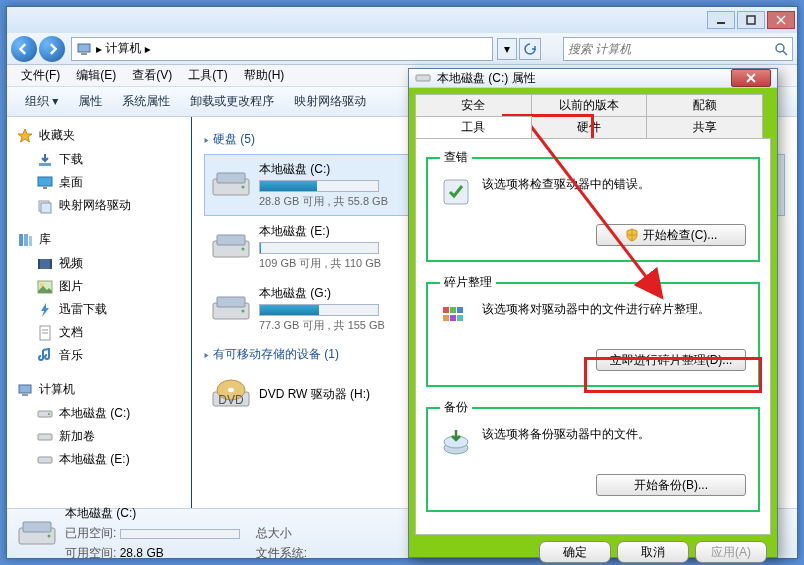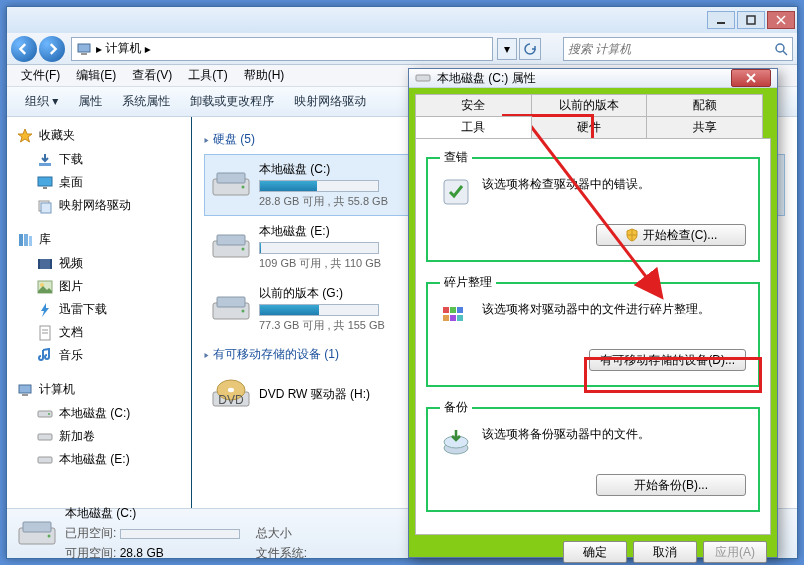--- a/index.html
+++ b/index.html
@@ -79,21 +79,21 @@
 fieldset{border:2px solid #22c55e;padding:10px 12px 14px 12px;margin-bottom:12px}
 legend{padding:0 4px}
 .sect{display:flex;align-items:flex-start;gap:10px}
 .sect .sico2{width:32px;height:32px;flex:none}
 .sect .txt{flex:1}
 .btnrow{text-align:right;margin-top:16px}
 .wbtn{min-width:150px;height:22px;background:linear-gradient(#fdfdfd,#e4e4e4);border:1px solid #8a8a8a;border-radius:3px;cursor:pointer;padding:0 10px;display:inline-flex;align-items:center;justify-content:center;gap:4px}
 .redbox2{position:absolute;border:3px solid #e02020;pointer-events:none}
 
 .dlgbtns{height:36px;display:flex;align-items:center;justify-content:flex-end;padding:0 10px;gap:6px}
-.dlgbtns button{width:64px;height:22px;background:linear-gradient(#fdfdfd,#e4e4e4);border:1px solid #8a8a8a;border-radius:2px;cursor:pointer}
+.dlgbtns button{width:72px;height:22px;background:linear-gradient(#fdfdfd,#e4e4e4);border:1px solid #8a8a8a;border-radius:7px;cursor:pointer}
 .dlgbtns button[disabled]{color:#999}
 
 
 .arrow{position:absolute;pointer-events:none}
 
 
 .star{color:#f5b82e}
 </style>
 </head>
 <body>
@@ -321,21 +321,21 @@
           </div>
           <div class="drive">
             <div class="dico">
               <svg width="40" height="32" viewBox="0 0 40 32">
                 <rect x="2" y="10" width="36" height="16" rx="2" fill="#d8dce0" stroke="#999"></rect>
                 <rect x="6" y="4" width="28" height="10" rx="1" fill="#b8c8d8" stroke="#8898a8"></rect>
                 <circle cx="32" cy="18" r="1.5" fill="#5aaa5a"></circle>
               </svg>
             </div>
             <div class="dinfo">
-              <span>以前的版本 (G:)</span>
+              <span>本地磁盘 (G:)</span>
               <div class="bar">
                 <div class="fill" style="width:50%"></div>
               </div>
               <span class="sub">77.3 GB 可用 , 共 155 GB</span>
             </div>
           </div>
         </div>
       <div class="grptitle">有可移动存储的设备 (1)</div>
       <div class="drive">
         <div class="dico">
@@ -423,21 +423,21 @@
         <svg class="sico2" viewBox="0 0 32 32">
             <rect x="3" y="6" width="6" height="6" fill="#e05050"></rect>
             <rect x="10" y="6" width="6" height="6" fill="#5ac050"></rect>
             <rect x="17" y="6" width="6" height="6" fill="#5080e0"></rect>
             <rect x="3" y="14" width="6" height="6" fill="#e0a050"></rect>
             <rect x="10" y="14" width="6" height="6" fill="#a050e0"></rect>
             <rect x="17" y="14" width="6" height="6" fill="#50c0c0"></rect>
           </svg>
         <div class="txt">该选项将对驱动器中的文件进行碎片整理。</div>
       </div>
-      <div class="btnrow"><button class="wbtn">有可移动存储的设备(D)...</button></div>
+      <div class="btnrow"><button class="wbtn">立即进行碎片整理(D)...</button></div>
     </fieldset>
     <div class="redbox2" style="left:168px;top:218px;width:178px;height:36px"></div>
 
     <fieldset>
       <legend>备份</legend>
       <div class="sect">
         <svg class="sico2" viewBox="0 0 32 32">
             <ellipse cx="16" cy="22" rx="12" ry="6" fill="#c8d8e8" stroke="#8aa"></ellipse>
             <ellipse cx="16" cy="16" rx="12" ry="6" fill="#d8e8f8" stroke="#8aa"></ellipse>
             <path d="M16 4v10M12 10l4 4 4-4" fill="none" stroke="#3a8a3a" stroke-width="2.5"></path>

